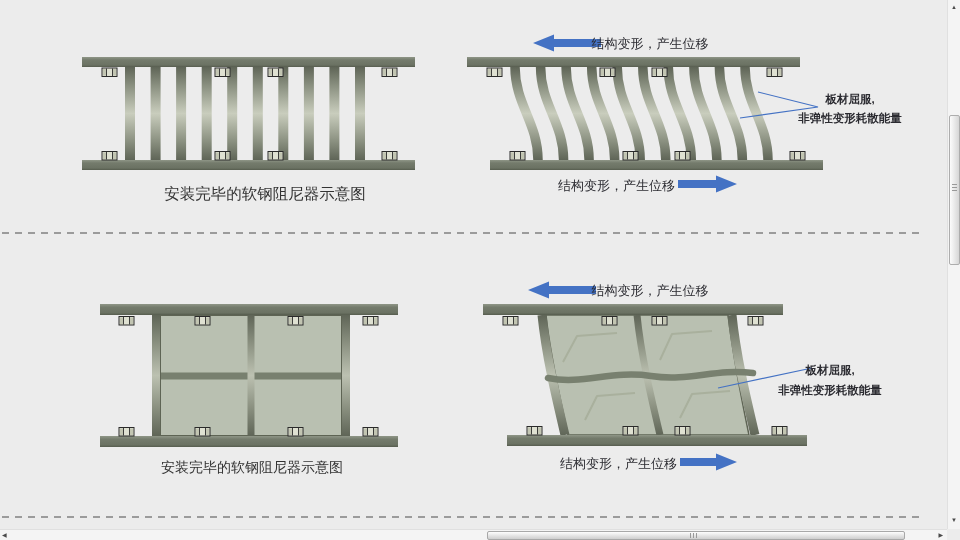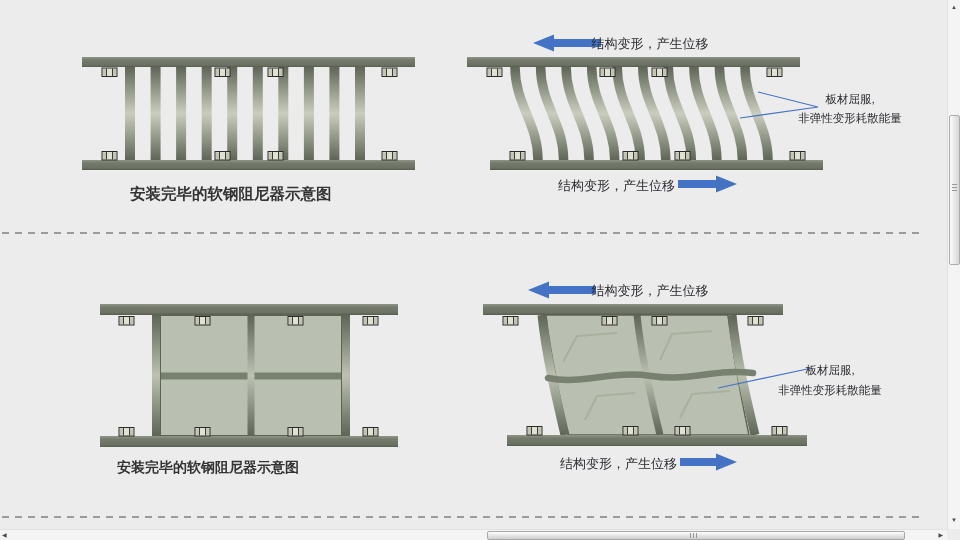--- a/index.html
+++ b/index.html
@@ -6,23 +6,23 @@
   body{font-family:"Liberation Sans","DejaVu Sans",sans-serif;}
   .screen{
     position:relative;width:960px;height:540px;overflow:hidden;
     background:var(--background,#ececec);
   }
   .screen svg.canvas{position:absolute;left:0;top:0;}
   .arrow{fill:var(--accent-blue,#4472c4);}
   .leader{stroke:var(--accent-blue,#4472c4);fill:none;stroke-width:1.2px;}
   .dashed{stroke:#9b9b9b;stroke-width:2px;stroke-dasharray:7 6;}
   .txt{position:absolute;white-space:nowrap;}
-  .cap{color:var(--text-dark,#333);font-weight:bold;}
+  .cap{color:var(--text-dark,#333);font-weight:normal;text-align:center;}
   .ann{color:var(--text-annotation,#2b2b31);font-weight:normal;text-align:center;}
-  .callout{color:var(--text-annotation,#2b2b31);text-align:center;}
+  .callout{color:var(--text-annotation,#2b2b31);text-align:center;font-weight:bold;}
   .cap1{left:130px;top:184px;width:270px;font-size:15.5px;}
   .cap2{left:117px;top:459px;width:270px;font-size:14px;}
   .t-d2-top{left:585px;top:35px;width:130px;font-size:13px;}
   .t-d2-bottom{left:554px;top:177px;width:125px;font-size:13px;}
   .t-d4-top{left:585px;top:282px;width:130px;font-size:13px;}
   .t-d4-bottom{left:556px;top:455px;width:125px;font-size:13px;}
   .co-d2{left:768px;top:90px;width:164px;font-size:11.5px;line-height:19px;}
   .co-d4{left:768px;top:360px;width:124px;font-size:11.5px;line-height:20px;}
   
   .vscroll{position:absolute;right:0;top:0;width:13px;height:529px;background:#f4f4f4;border-left:1px solid #e0e0e0;box-sizing:border-box;}

